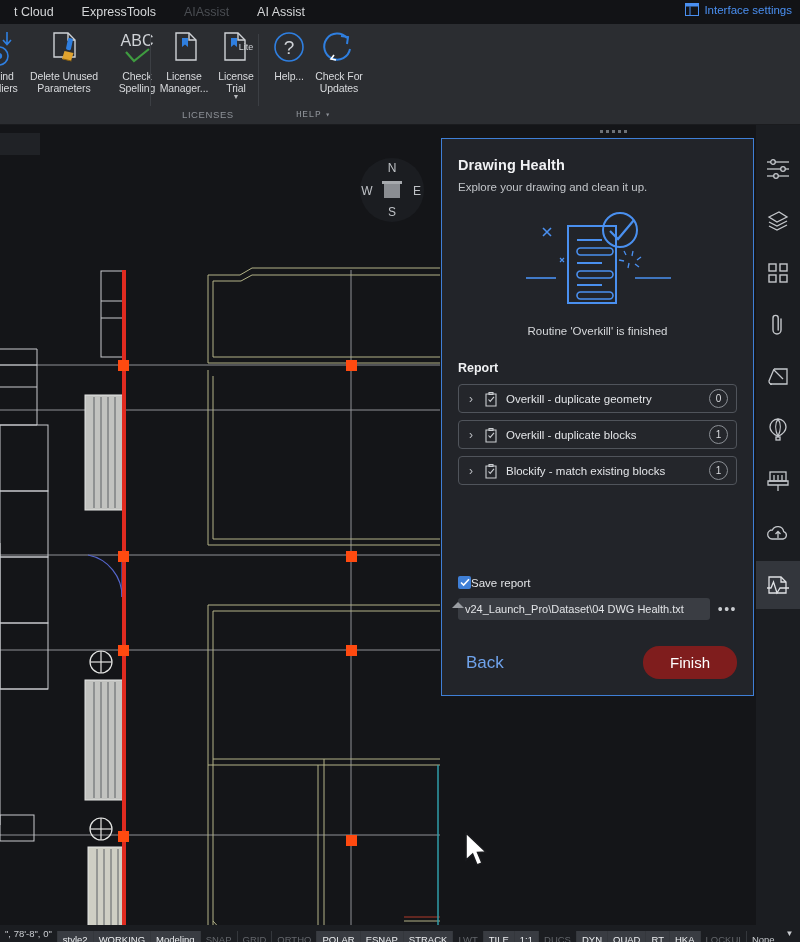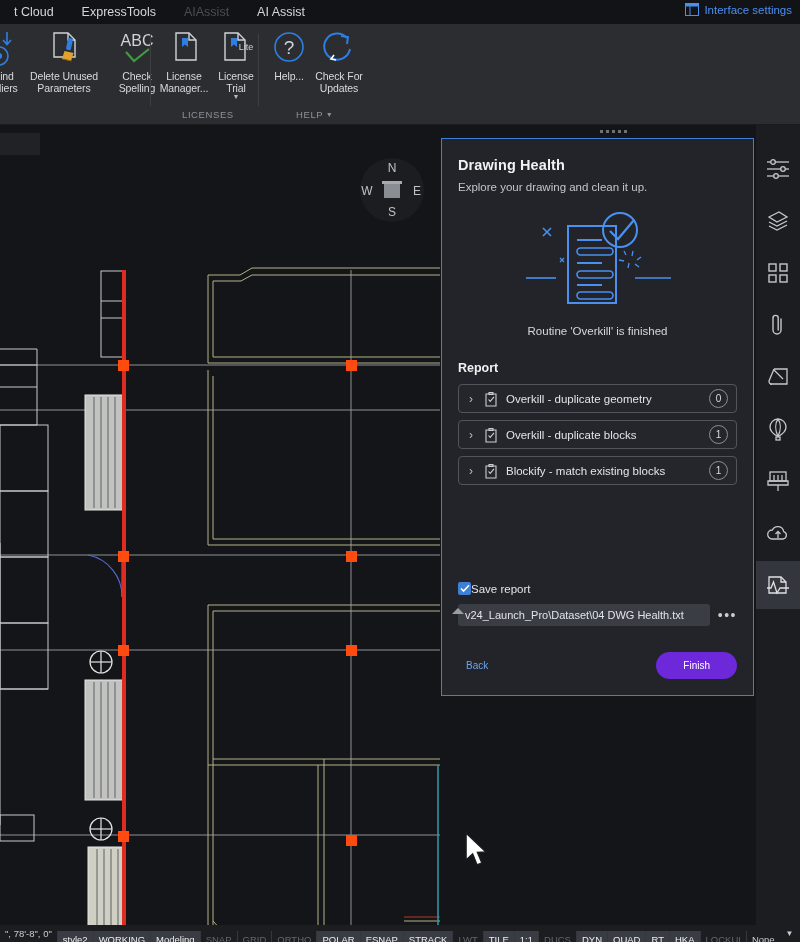--- a/index.html
+++ b/index.html
@@ -136,23 +136,23 @@
   .path-fld {
     flex: 1; height: 22px; background: #3a3d43; border-radius: 3px;
     font-size: 11px; color: #e2e4e7; display: flex; align-items: center;
     padding: 0 7px; overflow: hidden; white-space: nowrap;
   }
   .path-dots { color: #c8cbcf; font-size: 14px; letter-spacing: 1.5px; }
   .btn-row {
     display: flex; align-items: center; justify-content: space-between;
     margin-top: 26px;
   }
-  .back-link { font-size: 10px; color: #6fa3ec; padding-left: 8px; }
+  .back-link { font-size: 17px; color: #6fa3ec; padding-left: 8px; }
   .finish-btn {
-    background: #6d28d9; color: #fff; font-size: 10px;
+    background: #7f1d1d; color: #fff; font-size: 15px;
     border-radius: 16px; padding: 8px 27px; border: none;
   }
   .collapse-arrow {
     position: absolute; left: 10px; top: 26px;
     width: 0; height: 0;
     border-left: 6px solid transparent; border-right: 6px solid transparent;
     border-bottom: 6px solid #9a9da2;
   }
 
   
@@ -277,21 +277,21 @@
             <path d="M24 8 L31 9 L30 16" fill="none" stroke="#2f7fe0" stroke-width="2"></path>
             <path d="M17 27 L14 31 L19 32" fill="none" stroke="#ffffff" stroke-width="1.6"></path>
           </svg>
         </div>
         <div class="rb-lbl">Check For<br>Updates</div>
       </div>
 
       <div class="rb-panel-lbl" style="left:182px;">
         <span>LICENSES</span>
       </div>
-      <div class="rb-panel-lbl" style="left:296px;">
+      <div class="rb-panel-lbl" style="left:296px;font-family:Liberation Mono, monospace;">
         <span>HELP</span>
         <span class="rb-caret">▾</span>
       </div>
 
     </div>
   </div>
 
   <div class="canvas">
     <svg width="800" height="800" viewBox="0 0 800 800">
       <rect width="800" height="800" fill="#141518"></rect>

